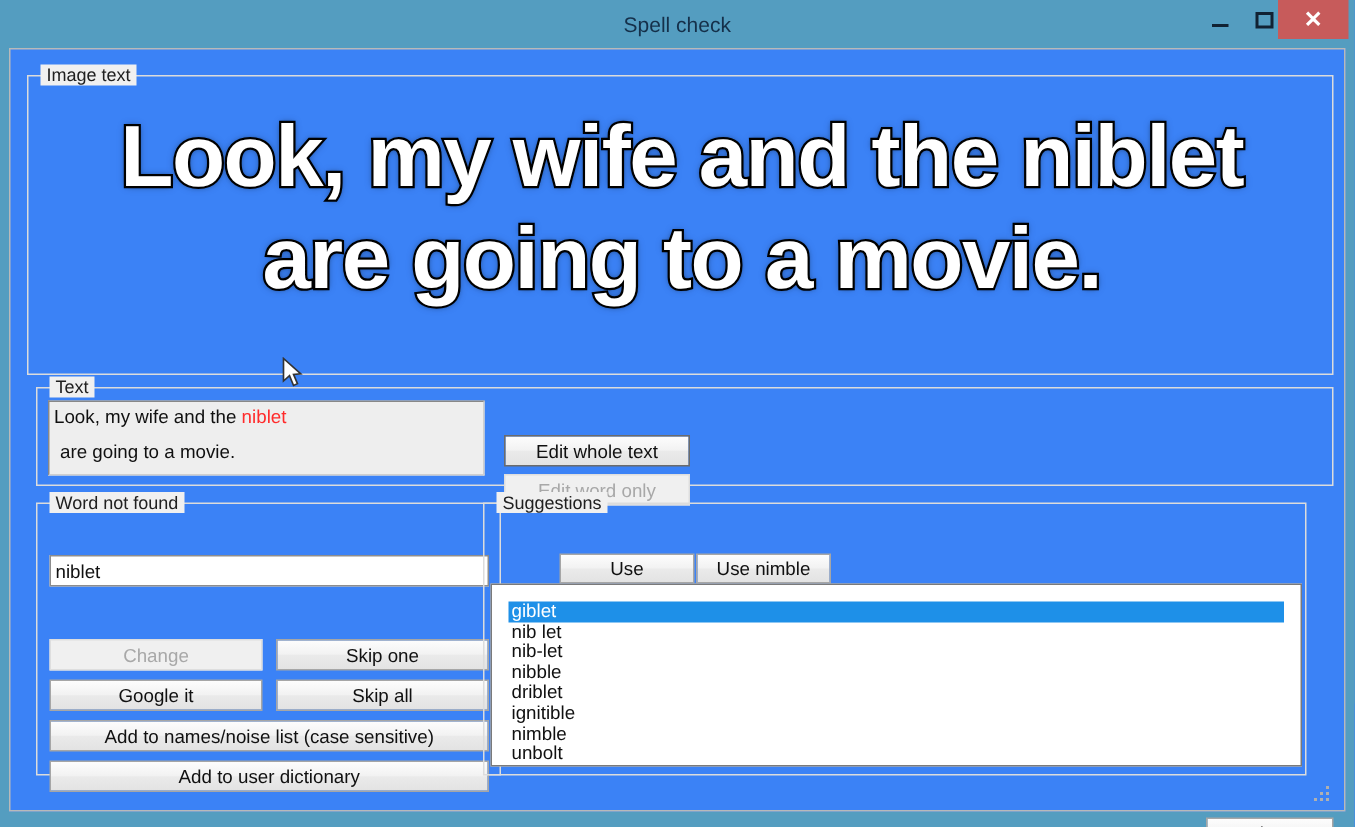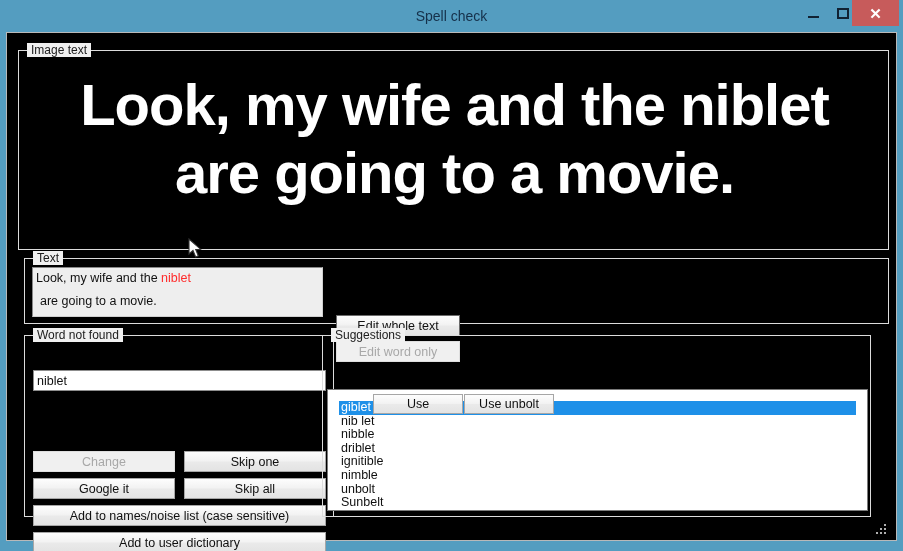--- a/index.html
+++ b/index.html
@@ -66,21 +66,21 @@
   .glyph-close {
     color: #ffffff; font-size: 15px; line-height: 15px; font-weight: bold;
   }
 
   
   #client {
     position: absolute;
     left: 6px; top: 32px;
     width: 891px;
     height: 509px;
-    background: #000000;
+    background: #3b82f6;
     border: 1px solid #b9b9b9;
     box-sizing: border-box;
   }
 
   
   .group {
     position: absolute;
     border: 1px solid #dcdcdc;
     box-sizing: border-box;
   }
@@ -151,21 +151,20 @@
     background: linear-gradient(to bottom, #fdfdfd 0%, #f2f2f2 48%, #eaeaea 52%, #e3e3e3 100%);
     border: 1px solid #a6a6a6;
     font-size: 12.5px;
     color: #101010;
     display: flex;
     align-items: center;
     justify-content: center;
     font-family: "Liberation Sans", sans-serif;
     user-select: none;
     cursor: default;
-    margin-top: 25px;
   }
   .btn.default { border: 1px solid #6b6b6b; }
   .btn.disabled {
     color: #a8a8a8;
     background: #f0f0f0;
     border: 1px solid #dedede;
   }
 
   #btn-edit-whole { left: 329px; top: 257px; width: 124px; height: 21px; }
   #btn-edit-word  { left: 329px; top: 283px; width: 124px; height: 21px; }
@@ -298,31 +297,32 @@
       <div class="btn" id="btn-skip-all">Skip all</div>
       <div class="btn" id="btn-add-names">Add to names/noise list (case sensitive)</div>
       <div class="btn" id="btn-add-dict">Add to user dictionary</div>
     </div>
 
     <div class="group" id="grp-suggestions">
       <div class="group-label">Suggestions</div>
       <div id="suggest-list">
           <div class="sug-item selected">giblet</div>
           <div class="sug-item">nib let</div>
+          <div class="sug-item">nib-let</div>
           <div class="sug-item">nibble</div>
           <div class="sug-item">driblet</div>
           <div class="sug-item">ignitible</div>
           <div class="sug-item">nimble</div>
           <div class="sug-item">unbolt</div>
           <div class="sug-item">Sunbelt</div>
         </div>
     </div>
 
     <div class="btn" id="btn-use">Use</div>
-    <div class="btn" id="btn-use-always">Use unbolt</div>
+    <div class="btn" id="btn-use-always">Use nimble</div>
 
     <div class="btn" id="btn-abort">Abort</div>
 
     <div id="grip">
       <i style="left:8px;top:0px"></i>
       <i style="left:4px;top:4px"></i>
         <i style="left:8px;top:4px"></i>
       <i style="left:0px;top:8px"></i>
         <i style="left:4px;top:8px"></i>
         <i style="left:8px;top:8px"></i>

